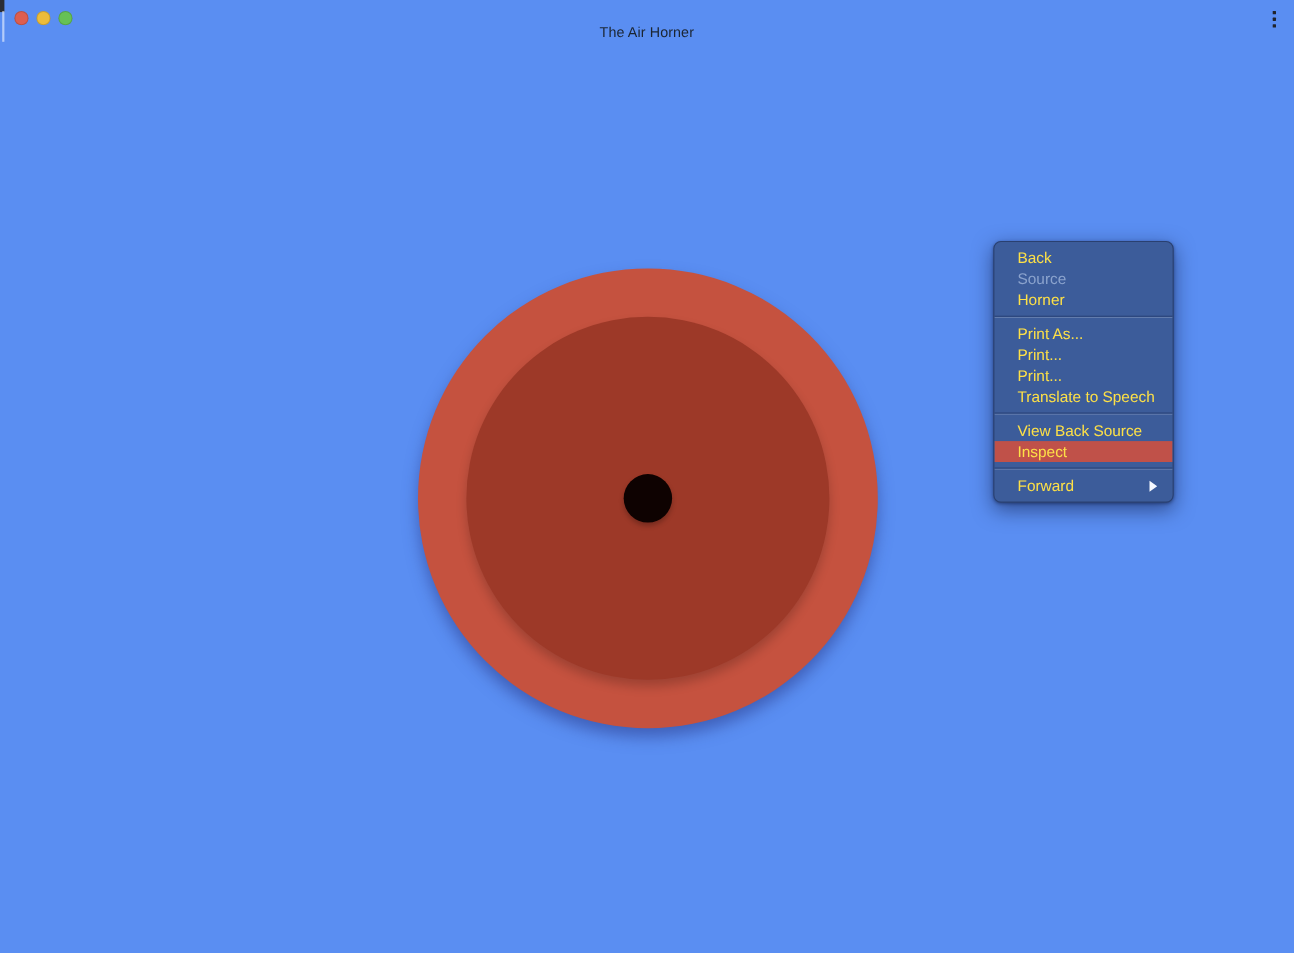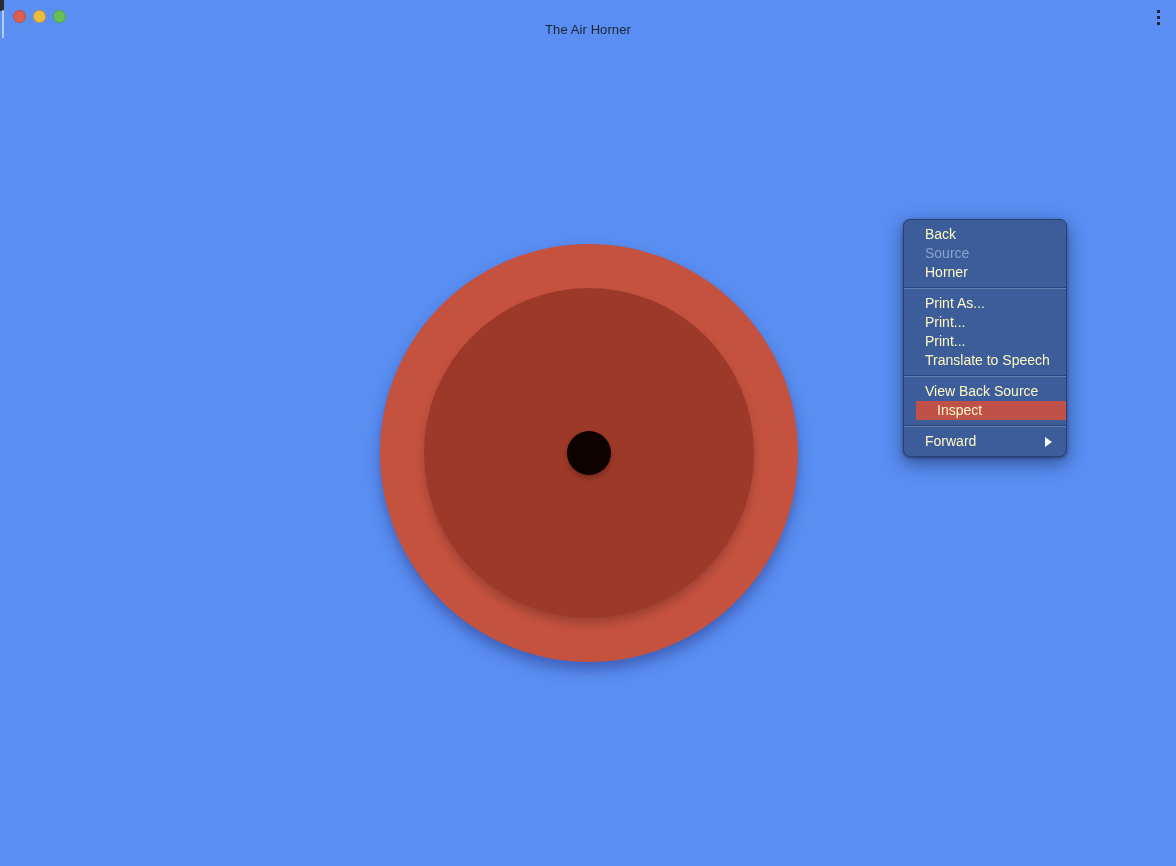--- a/index.html
+++ b/index.html
@@ -78,27 +78,27 @@
     background: #3c5c9a;
     border: 1px solid #2a4070;
     border-radius: 7px;
     box-shadow: 0 6px 18px rgba(8,14,48,0.5), 0 1px 3px rgba(8,14,48,0.4);
     padding: 5px 0;
     overflow: hidden;
   }
   .menu-item {
     height: 19px; line-height: 19px;
     padding: 0 12px 0 21px;
-    font-size: 14px; color: #fef9c3;
+    font-size: 14px; color: #fde047;
     white-space: nowrap;
     display: flex; align-items: center; justify-content: space-between;
     cursor: default;
   }
   .menu-item.disabled { color: #8ba3cd; }
-  .menu-item.highlighted { background: #c05149; margin-left: 12px; }
+  .menu-item.highlighted { background: #c05149; }
   .menu-separator {
     height: 2px; margin: 5px 0;
     border-top: 1px solid rgba(10,20,60,0.35);
     border-bottom: 1px solid rgba(255,255,255,0.22);
   }
   .submenu-arrow {
     width: 0; height: 0;
     border-top: 5px solid transparent;
     border-bottom: 5px solid transparent;
     border-left: 7px solid #f6f9ff;

